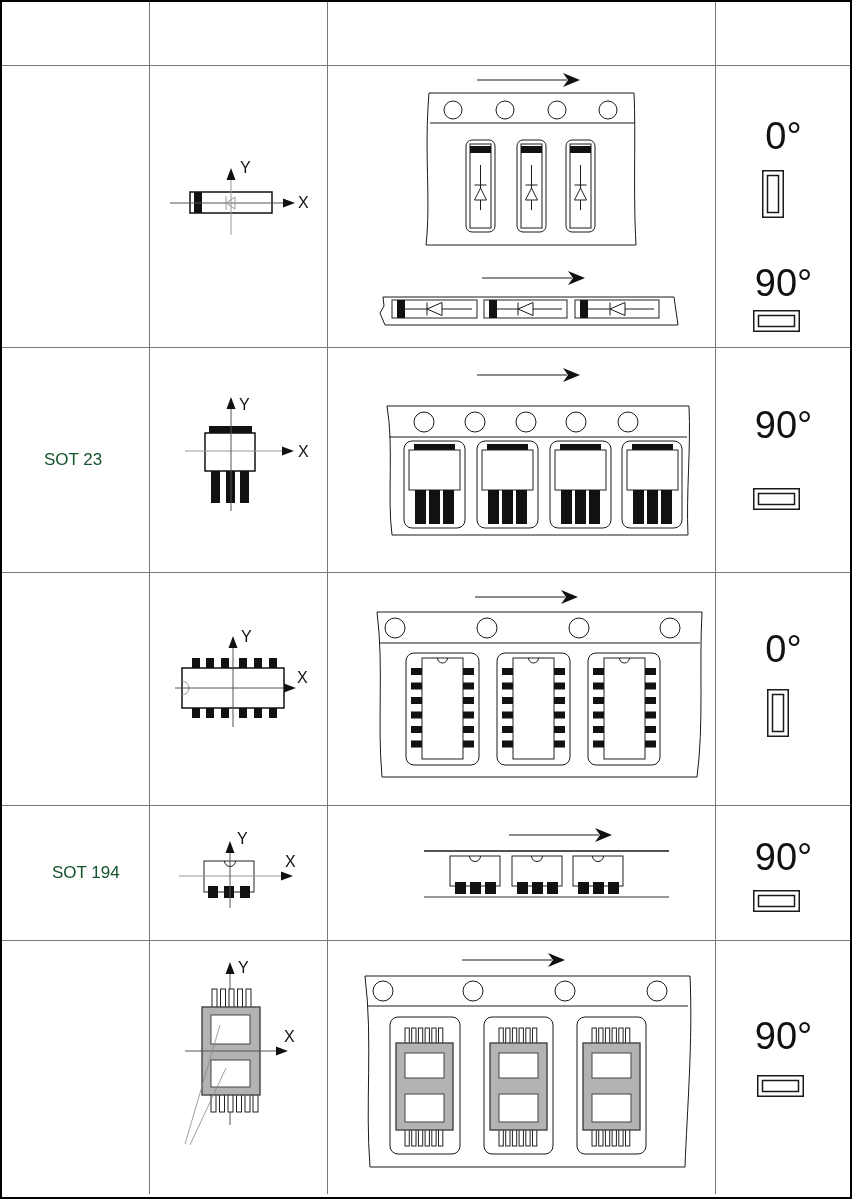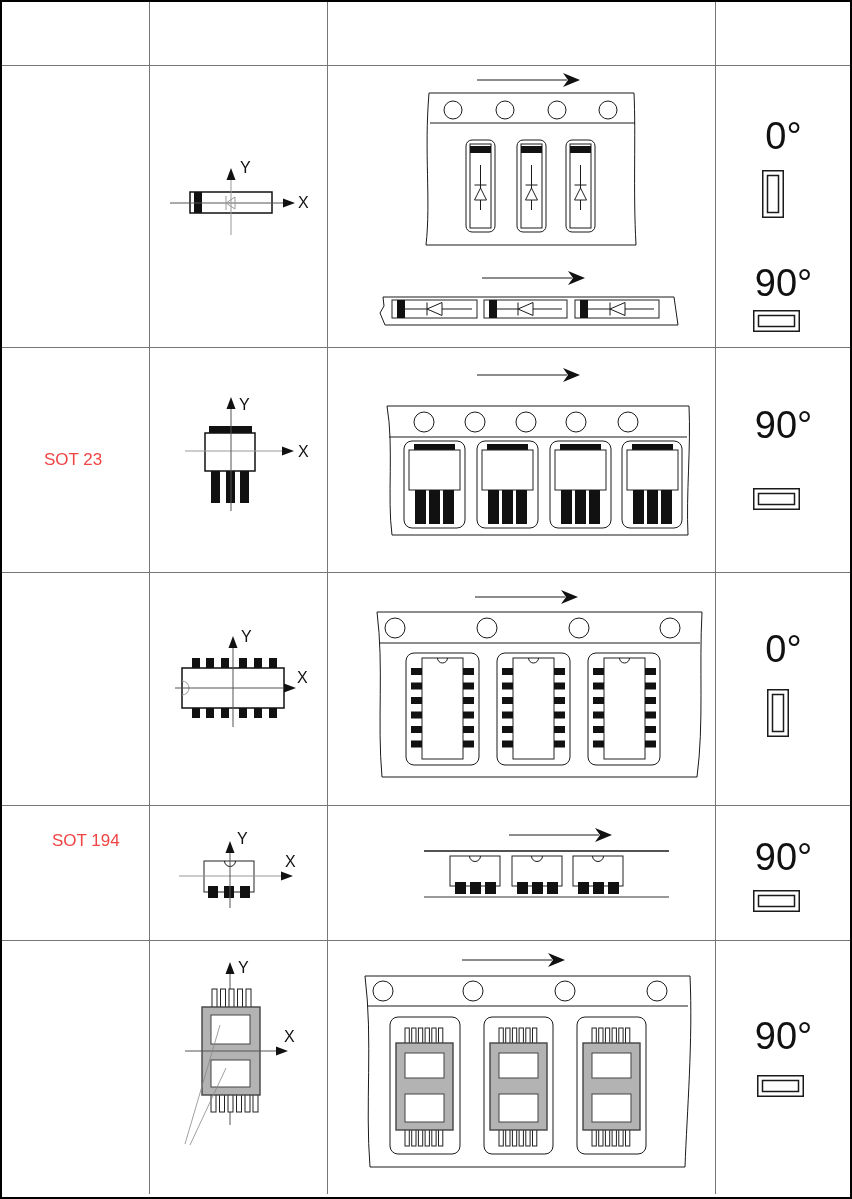--- a/index.html
+++ b/index.html
@@ -1,21 +1,21 @@
 <!DOCTYPE html>
 <html><head>
 <meta charset="utf-8">
 <style>
   html,body{margin:0;padding:0;background:#e8e8e8;}
   #page{position:relative;width:852px;height:1199px;background:#fff;border:2px solid #000;box-sizing:border-box;margin:0 auto;
         font-family:"Liberation Sans",sans-serif;color:#1a1a1a;overflow:hidden;}
   .vline{position:absolute;width:1px;background:#777;top:0;bottom:3px;}
   .hline{position:absolute;height:1px;background:#777;left:0;right:0;}
   .cell-label{position:absolute;display:flex;flex-direction:column;justify-content:center;
-              font-size:17px;line-height:23px;color:#ef4444;}
+              font-size:17px;line-height:23px;color:#14532d;}
   .angle{position:absolute;left:713px;width:137px;text-align:center;font-size:38px;line-height:1;color:#111;}
   .abs{position:absolute;}
   svg{position:absolute;overflow:visible;}
   .k{stroke:#1a1a1a;fill:none;stroke-width:1}
   .k15{stroke:#1a1a1a;fill:none;stroke-width:1.5}
   .g{stroke:#999;fill:none;stroke-width:1}
   .g2{stroke:#999;fill:none;stroke-width:2}
   .ax{stroke:#555;fill:none;stroke-width:1}
   .thin{stroke:#888;fill:none;stroke-width:0.8}
   .f{fill:#111;stroke:none}
@@ -291,21 +291,21 @@
         <rect x="318" y="168.5" width="11" height="7" class="f"></rect>
     </g>
   </svg>
 
   <div class="angle" style="top:628px">0°</div>
   <svg style="left:765px;top:687px" width="22" height="48" viewBox="0 0 22 48">
     <rect x="0.75" y="0.75" width="20.5" height="46.5" class="k15"></rect>
     <rect x="5.5" y="5.5" width="11" height="37" class="k15"></rect>
   </svg>
 
-  <div class="cell-label" style="left:2px;top:771px;width:143px;height:135px;padding-left:48px">SOT 194</div>
+  <div class="cell-label" style="left:2px;top:803px;width:143px;height:135px;padding-left:48px">SOT 194</div>
 
   <svg style="left:147px;top:803px" width="178" height="135" viewBox="0 0 178 135">
     <rect x="55" y="56" width="50" height="31" class="w"></rect>
     <path d="M75.5,56 A5.5,5.5 0 0 0 86.5,56" class="k"></path>
     <rect x="59" y="81" width="10" height="12" class="f"></rect>
     <rect x="75" y="81" width="10" height="12" class="f"></rect>
     <rect x="91" y="81" width="10" height="12" class="f"></rect>
     <line x1="30" y1="71" x2="132" y2="71" class="g"></line>
     <line x1="81" y1="44" x2="81" y2="103" class="ax"></line>
     <polygon points="144,71 132,66.5 132,75.5" class="f"></polygon>

